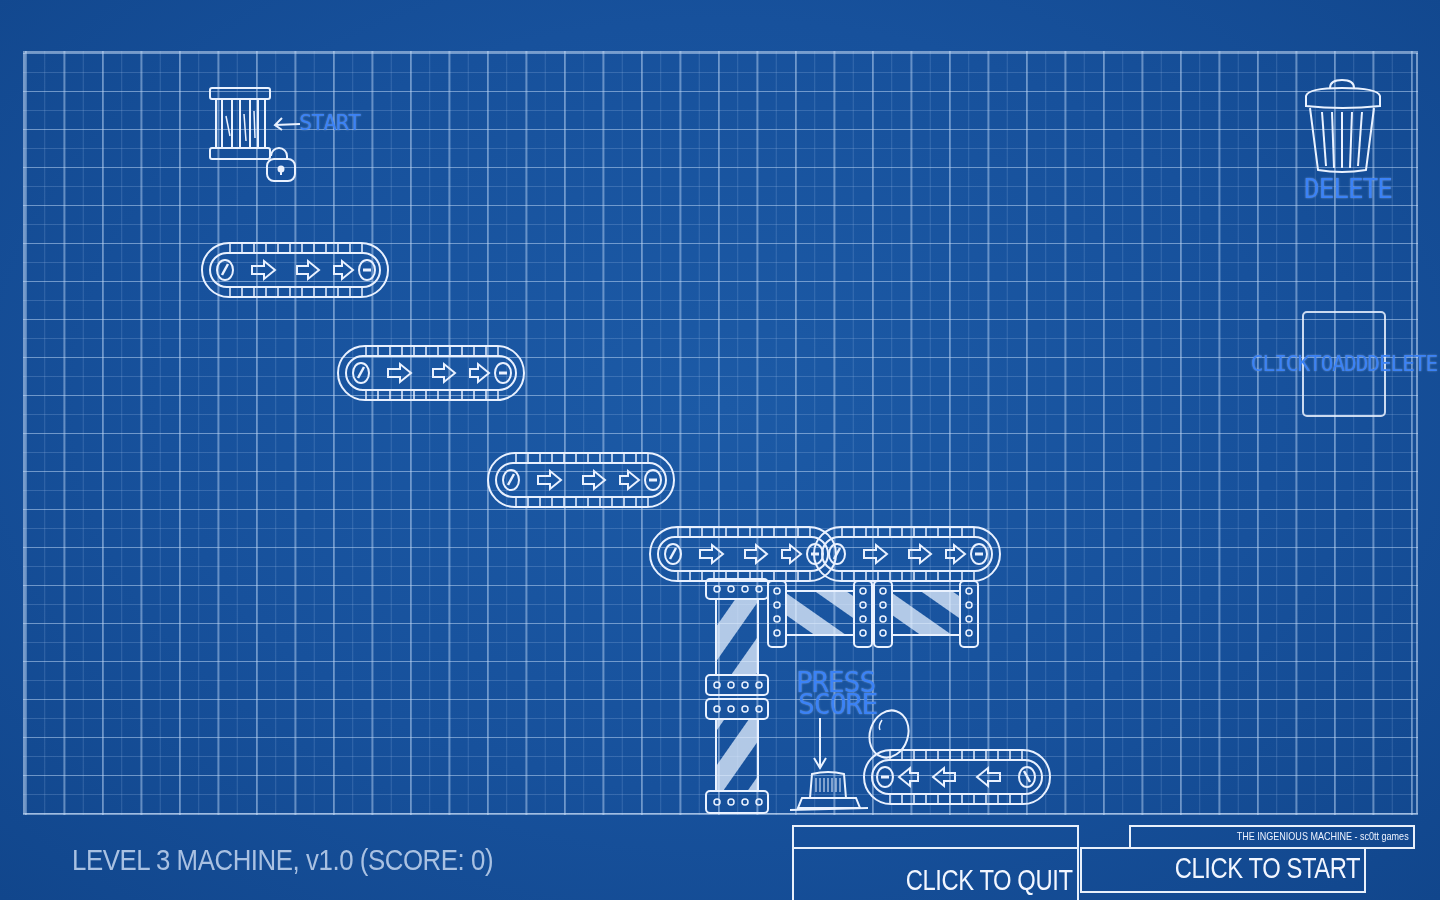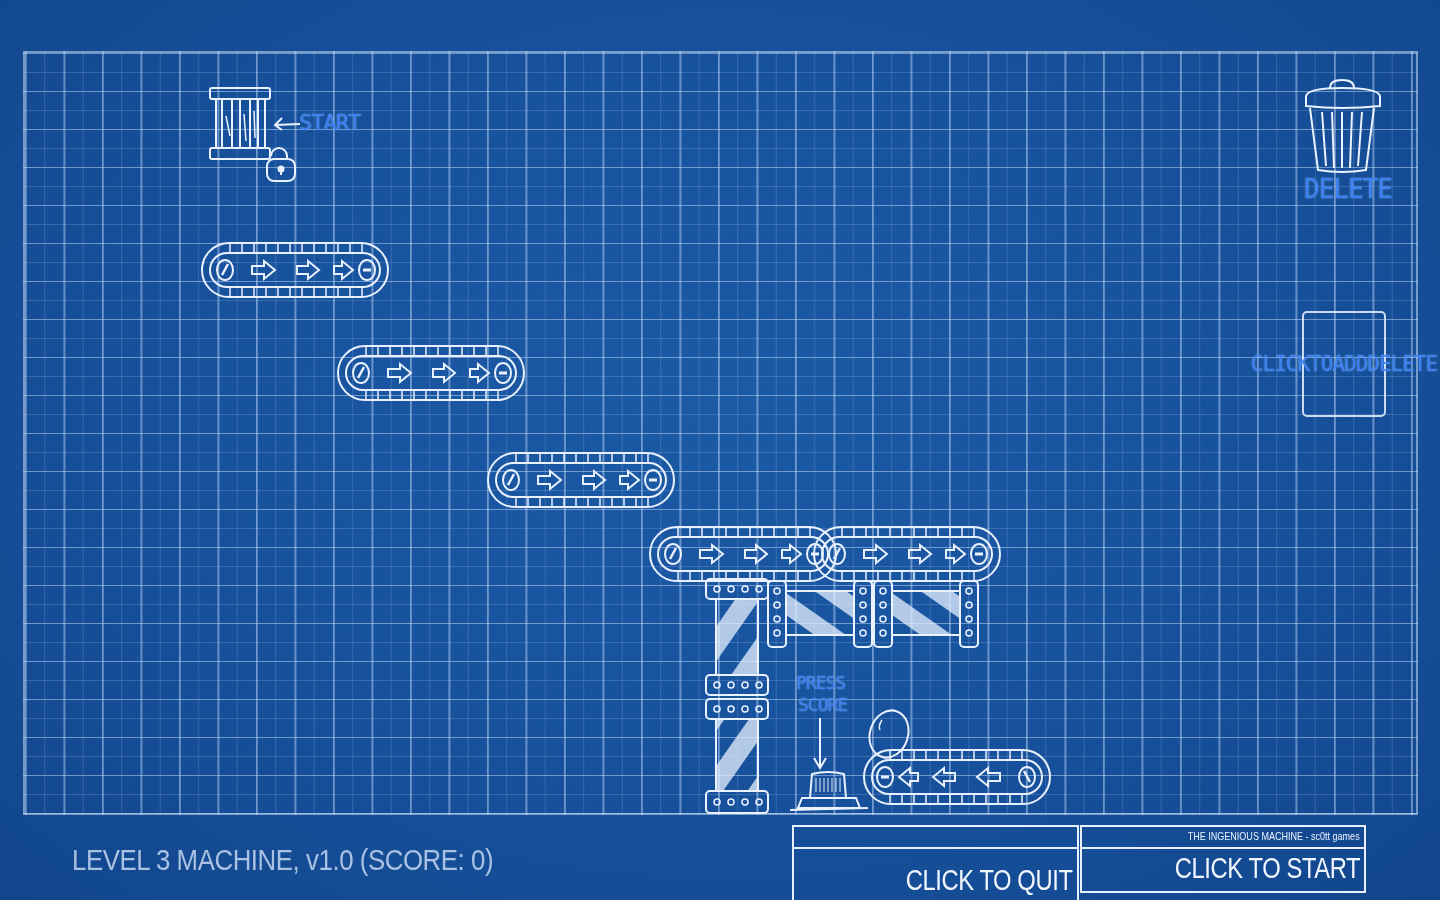--- a/index.html
+++ b/index.html
@@ -41,21 +41,21 @@
 
   #status-text {
     position:absolute; left:72px; top:843px; font-size:30px; color:#a9c1e2;
     letter-spacing:-0.5px; transform:scaleX(0.86); transform-origin:left center;
     white-space:nowrap;
   }
 
   .panel { position:absolute; border:2px solid #e8f0fb; box-sizing:border-box; }
   #quit-top { left:792px; top:825px; width:287px; height:24px; }
   #quit-btn { left:792px; top:847px; width:287px; height:58px; cursor:pointer; }
-  #start-top { left:1080px; top:825px; width:286px; height:24px; }
+  #start-top { left:1129px; top:825px; width:286px; height:24px; }
   #start-btn { left:1080px; top:847px; width:286px; height:46px; cursor:pointer;text-decoration:underline; }
   .btn-text {
     position:absolute; right:4px; bottom:6px; font-size:29px; color:#f2f6ff;
     transform:scaleX(0.82); transform-origin:right center; white-space:nowrap; letter-spacing:-0.5px;
   }
   .credit-text {
     position:absolute; right:4px; top:3px; font-size:11px; color:#eef3ff;
     transform:scaleX(0.82); transform-origin:right center; white-space:nowrap;
   }
 </style>
@@ -241,21 +241,21 @@
         <circle cx="11" cy="40" r="3"></circle>
         <circle cx="11" cy="54" r="3"></circle>
       <circle cx="97" cy="12" r="3"></circle>
         <circle cx="97" cy="26" r="3"></circle>
         <circle cx="97" cy="40" r="3"></circle>
         <circle cx="97" cy="54" r="3"></circle>
     </g>
   </svg>
 </div>
 
-<div class="label hand" style="left:796px;top:672px;font-size:18px;line-height:22px;">
+<div class="label hand" style="left:796px;top:672px;font-size:28px;line-height:22px;">
   <div>PRESS</div>
   <div style="padding-left:2px">SCORE</div>
 </div>
 <div class="sketch" style="left:812px;top:718px;">
   <svg width="16" height="54">
       <path d="M8 0 L8 50 M2 40 L8 50 L14 40" fill="none" stroke="#eaf2ff" stroke-width="2"></path>
     </svg>
 </div>
 <div class="sketch" style="left:790px;top:768px;">
   <svg width="80" height="44">

